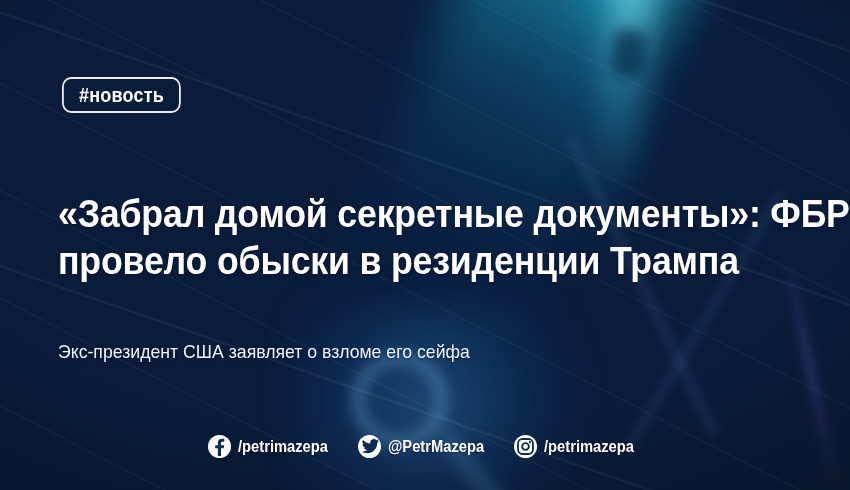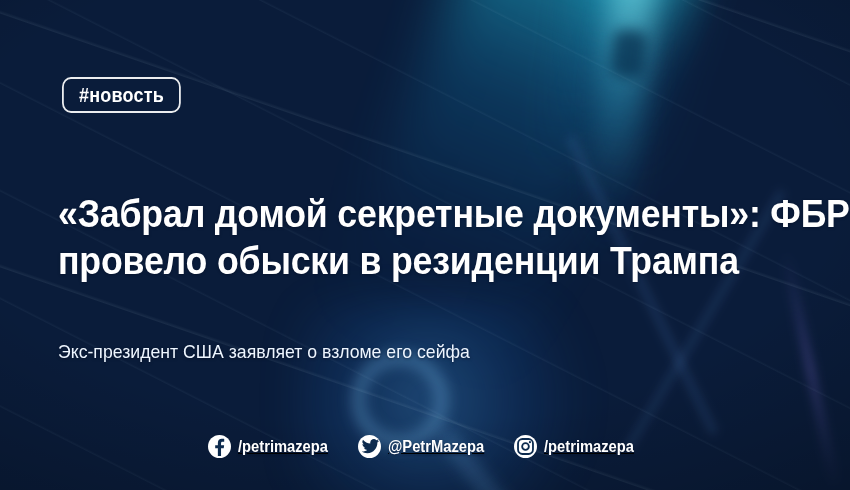--- a/index.html
+++ b/index.html
@@ -185,21 +185,21 @@
 
   
   .social{
     position:absolute;
     left:0; right:0; top:435px;
     display:flex;
     justify-content:center;
     align-items:center;
     gap:22px;
   }
-  .social-item{display:flex;align-items:center;gap:7px;text-decoration:underline;}
+  .social-item{display:flex;align-items:center;gap:7px;}
   .sicon{
     width:23px;height:23px;border-radius:50%;
     background:#ffffff;
     display:flex;align-items:center;justify-content:center;
     flex:none;
   }
   .sicon svg{display:block;}
   .shandle{
     color:#ffffff;
     font-family:"Liberation Sans Narrow","Liberation Sans", sans-serif;

